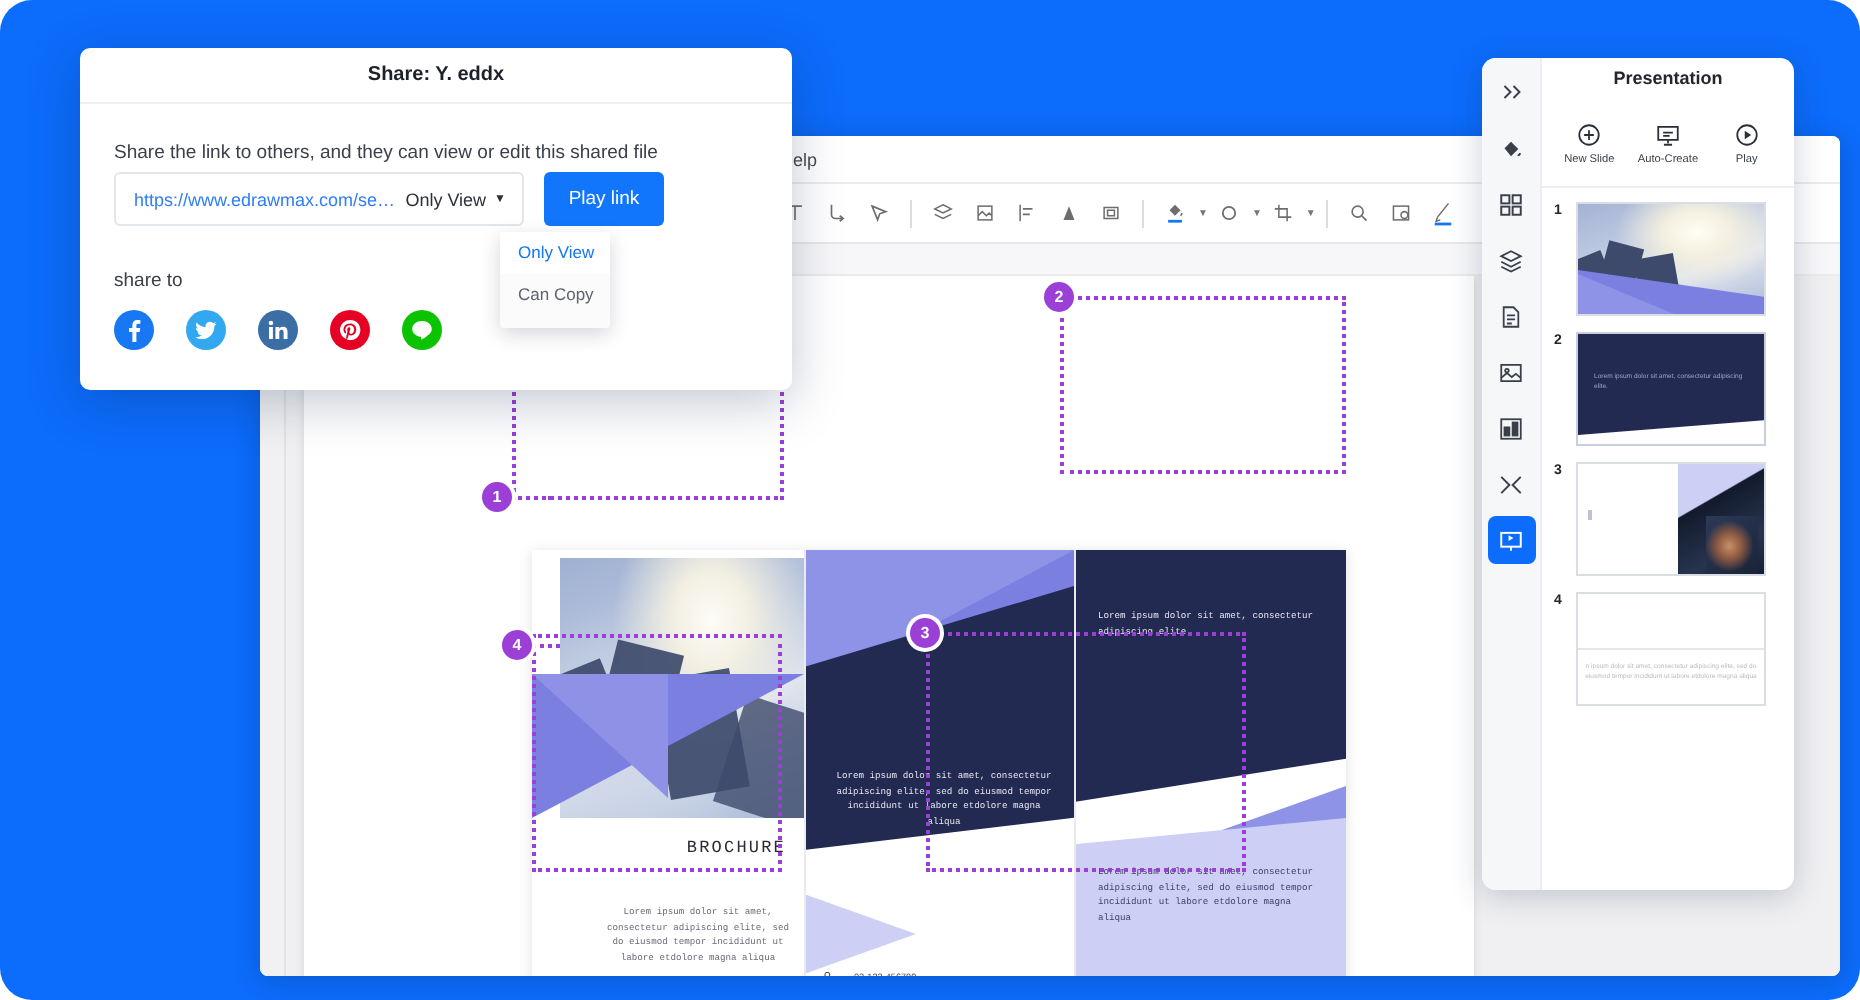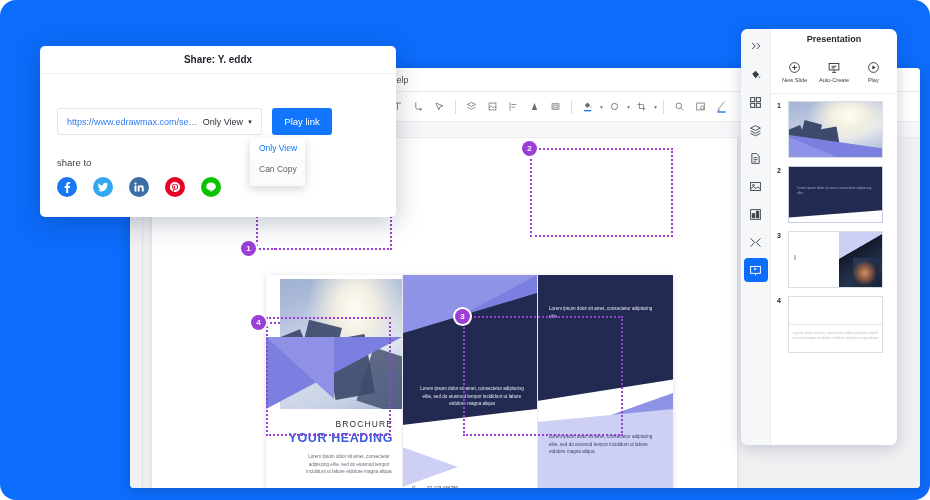--- a/index.html
+++ b/index.html
@@ -73,21 +73,21 @@
     position:absolute; left:14px; top:4px; width:122px; height:130px;
     background:
       radial-gradient(ellipse at 62% 24%, #fdfcf6 0%, #f2efe2 18%, rgba(242,239,226,0) 46%),
       radial-gradient(ellipse at 30% 70%, #cfd7e8 0%, rgba(207,215,232,0) 55%),
       linear-gradient(160deg,#9fb0d2 0%, #b9c6de 35%, #dfe5ee 60%, #a9bad8 100%);
     overflow:hidden;
   }
   .sky .bldg{ position:absolute; background:#3d4a6b; opacity:.92; }
   .tri{ position:absolute; width:0; height:0; }
 
-  .btxt{ position:absolute; font-family:Liberation Sans, sans-serif; }
+  .btxt{ position:absolute; font-family:Liberation Mono, monospace; }
   .b-brochure{ font-size:8.5px; letter-spacing:1.1px; color:#2b2b35; }
   .b-heading{ font-size:12.5px; letter-spacing:.6px; color:#3b5bdb; font-weight:bold; }
   .b-lorem{ font-size:4.6px; line-height:1.65; color:#6a6a78; text-align:center; }
   .b-lorem-w{ font-size:4.6px; line-height:1.65; color:#e6e6f2; }
   .b-contact{ font-size:4.6px; color:#4a4a58; }
 
   
   .sel{ position:absolute; border:1.5px dashed #9b3fd6; z-index:60; pointer-events:none; }
   .sel.dotted{ border-style:dotted; border-width:2px; }
   .badge{
@@ -133,21 +133,21 @@
     width:95px; height:57px; border:1px solid #d9dde4; background:#fff;
     position:relative; overflow:hidden; flex:none;
   }
   .thumb-note{
     position:absolute; left:3px; right:3px; font-size:3.3px; line-height:1.5;
     color:#b9bcc4; text-align:center;
   }
 
   
   #share-dialog{
-    position:absolute; left:40px; top:46px; width:356px; height:171px;
+    position:absolute; left:40px; top:24px; width:356px; height:171px;
     background:#ffffff; border-radius:5px;
     box-shadow:0 6px 26px rgba(10,30,70,.25);
     overflow:visible; z-index:200;
   }
   #dlg-title{
     height:28px; line-height:28px; text-align:center;
     font-size:10px; font-weight:bold; color:#1d2129;
     border-bottom:1px solid #eef0f3;
   }
   #dlg-desc{
@@ -308,21 +308,20 @@
         <div class="sky">
           <div class="bldg" style="left:-10px;top:56px;width:40px;height:46px;transform:rotate(-22deg);"></div>
           <div class="bldg" style="left:22px;top:44px;width:34px;height:54px;transform:rotate(14deg);"></div>
           <div class="bldg" style="left:50px;top:58px;width:40px;height:60px;transform:rotate(-10deg);"></div>
           <div class="bldg" style="left:84px;top:74px;width:46px;height:56px;transform:rotate(18deg);opacity:.8;"></div>
         </div>
         <div class="tri" style="left:0;top:62px;border-left:136px solid #7b7fe0;border-bottom:72px solid transparent;"></div>
         <div class="tri" style="left:0;top:62px;border-right:68px solid #8e91e6;border-bottom:62px solid transparent;"></div>
 
         <div class="btxt b-brochure" style="left:0;top:144px;width:136px;text-align:right;padding-right:9px;">BROCHURE</div>
-        <div class="btxt b-heading" style="left:0;top:156px;width:136px;text-align:right;padding-right:9px;">YOUR HEADING</div>
         <div class="btxt b-lorem" style="left:36px;top:178px;width:94px;">Lorem  ipsum dolor sit amet,  consectetur adipiscing elite,  sed do eiusmod tempor incididunt ut labore etdolore magna aliqua</div>
 
       </div>
 
       <div class="panel" id="pnl2">
         <div style="position:absolute;left:0;top:0;width:135px;height:96px;background:#7b7fe0;"></div>
         <div class="tri" style="left:0;top:0;border-left:135px solid #8f93e8;border-bottom:72px solid transparent;"></div>
         <div style="position:absolute;left:0;top:18px;width:135px;height:78px;background:#232a52;
                     clip-path:polygon(0 52%,100% 0,100% 100%,0 100%);"></div>
         <div style="position:absolute;left:0;top:88px;width:135px;height:62px;background:#232a52;
@@ -518,20 +517,21 @@
           <div class="thumb-note" style="top:34px;">n  ipsum dolor sit amet,  consectetur adipiscing elite,  sed do eiusmod tempor incididunt ut labore etdolore magna aliqua</div>
         </div>
       </div>
 
     </div>
   </div>
 </div>
 
 <div id="share-dialog">
   <div id="dlg-title">Share: Y. eddx</div>
+  <div id="dlg-desc">Share the link to others, and they can view or edit this shared file</div>
 
   <div id="dlg-row">
     <div id="link-box">
       <input id="link-url" readonly="" value="https://www.edrawmax.com/server.." style="">
       <div id="perm-select">
         <span>Only View</span>
         <span style="font-size:6px;color:#2c3039;">▼</span>
       </div>
     </div>
     <button id="copy-link">Play link</button>

